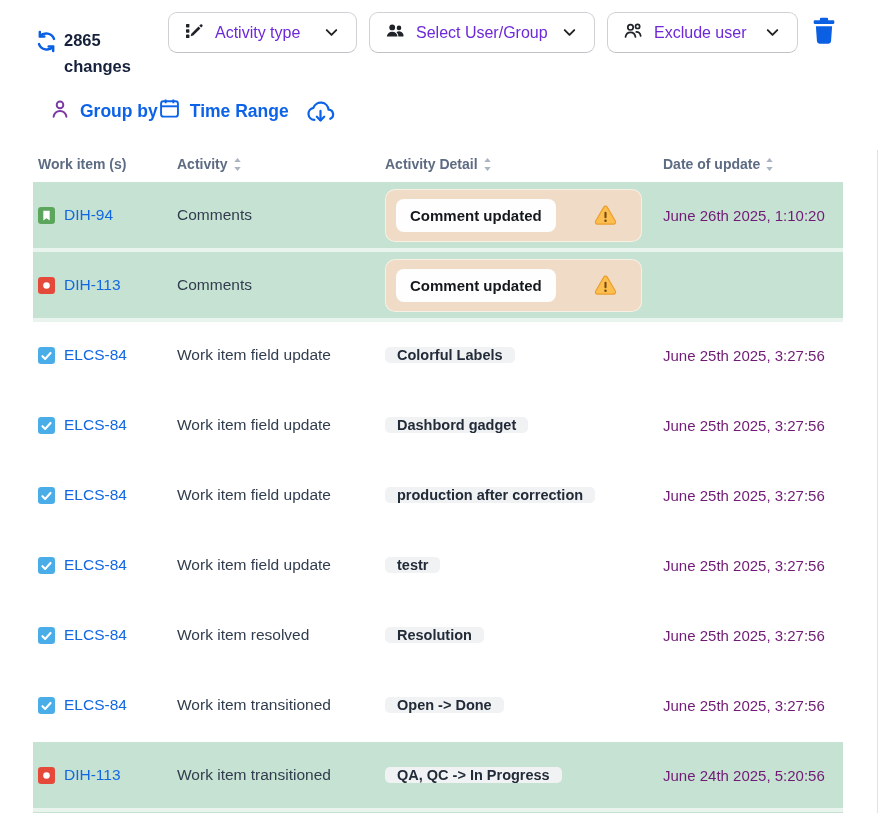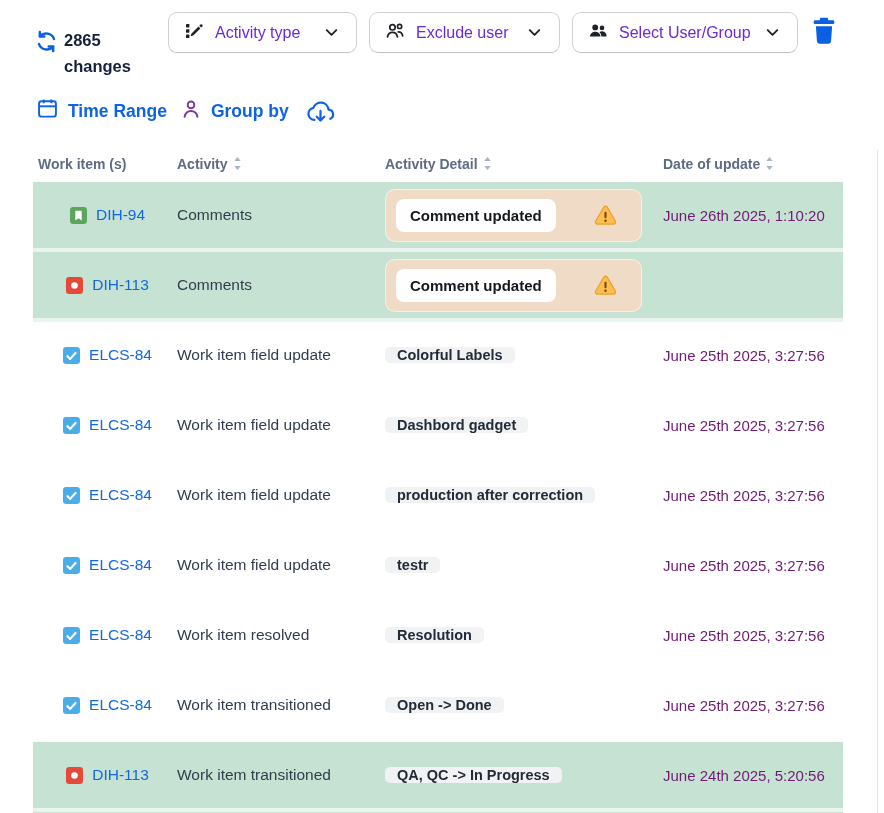--- a/index.html
+++ b/index.html
@@ -18,29 +18,29 @@
     background:#fff;font-size:16px;color:#6d28d9;box-sizing:border-box;cursor:pointer;}
   .btn .chev{margin-left:auto;display:flex;}
   .btn-1{width:189px}.btn-2{width:226px}.btn-3{width:191px}
   .trash{position:absolute;left:811px;top:16px;cursor:pointer;}
   .linkrow{position:absolute;left:36px;top:97px;display:flex;align-items:center;}
   .tlink{display:flex;align-items:center;gap:9px;font-size:17.5px;font-weight:600;
     color:#0d63e8;cursor:pointer;}
   .gap1{margin-left:13px}.gap2{margin-left:17px}
   
   .thead{position:absolute;top:156px;left:0;width:884px;height:24px;}
-  .th{position:absolute;display:flex;gap:5px;
+  .th{position:absolute;display:flex;align-items:center;gap:5px;
     font-size:14px;font-weight:700;color:#5d6b83;}
   .th-0{left:38px}.th-1{left:177px}.th-2{left:385px}.th-3{left:663px}
   
   .tbody{position:absolute;left:33px;top:182px;width:810px;height:631px;overflow:hidden;}
   .trow{height:70px;box-sizing:border-box;display:flex;align-items:center;
     border-bottom:4px solid rgba(255,255,255,0.62);background:#fff;}
   .trow.hl{background:#c6e2d2;}
-  .cell{box-sizing:border-box;justify-content:center;}
+  .cell{box-sizing:border-box;}
   .c-item{width:144px;padding-left:5px;display:flex;align-items:center;gap:9px;}
   .c-activity{width:208px;font-size:15.5px;color:#313d4e;}
   .c-detail{width:278px;}
   .c-date{flex:1;font-size:15px;color:#701a75;white-space:nowrap;overflow:hidden;}
   .item-link{color:#1268e3;font-size:15.5px;text-decoration:none;cursor:pointer;}
   .type-icon{display:flex;}
   .badge{background:#f1f2f3;border-radius:5px;padding:0 12px;font-size:14.5px;
     font-weight:700;color:#222b38;display:inline-block;}
   .warn-wrap{display:inline-flex;align-items:center;gap:38px;background:#f0dcc6;
     border:1px solid rgba(255,255,255,0.55);border-radius:10px;padding:9px 24px 9px 10px;}
@@ -73,81 +73,81 @@
         <path d="M15.3 4.7l1.1-1.1a1.15 1.15 0 0 1 1.63 0l.27.27a1.15 1.15 0 0 1 0 1.63l-1.1 1.1z"></path>
       </svg>
     </span>
     <span>Activity type</span>
     <span class="chev">
       <svg width="19" height="19" viewBox="0 0 20 20" fill="none" stroke="#222" stroke-width="2" stroke-linecap="round" stroke-linejoin="round">
           <path d="M5 7.5l5 5 5-5"></path>
         </svg>
     </span>
   </div>
+  <div class="btn btn-2">
+    <span>
+      <svg width="20" height="20" viewBox="0 0 20 20" fill="#1f2328">
+        <circle cx="7.2" cy="6.4" r="2.9"></circle>
+        <path d="M1.8 15.6c.4-3 2.6-4.8 5.4-4.8s5 1.8 5.4 4.8z"></path>
+        <circle cx="14" cy="6.9" r="2.3"></circle>
+        <path d="M13.4 15.6c-.1-1.9-.8-3.4-2-4.4a4.4 4.4 0 0 1 7 4.4z"></path>
+      </svg>
+    </span>
+    <span>Select User/Group</span>
+    <span class="chev">
+      <svg width="19" height="19" viewBox="0 0 20 20" fill="none" stroke="#222" stroke-width="2" stroke-linecap="round" stroke-linejoin="round">
+          <path d="M5 7.5l5 5 5-5"></path>
+        </svg>
+    </span>
+  </div>
   <div class="btn btn-3">
     <span>
       <svg width="20" height="20" viewBox="0 0 20 20" fill="none" stroke="#1f2328" stroke-width="1.7" stroke-linecap="round">
         <circle cx="7.5" cy="6.3" r="2.7"></circle>
         <path d="M2.5 16c.5-3 2.5-4.7 5-4.7s4.5 1.7 5 4.7"></path>
         <circle cx="14.6" cy="5.4" r="2.1"></circle>
         <path d="M13.3 10.9c2.4 0 4 1.5 4.4 4.1"></path>
       </svg>
     </span>
     <span>Exclude user</span>
-    <span class="chev">
-      <svg width="19" height="19" viewBox="0 0 20 20" fill="none" stroke="#222" stroke-width="2" stroke-linecap="round" stroke-linejoin="round">
-          <path d="M5 7.5l5 5 5-5"></path>
-        </svg>
-    </span>
-  </div>
-  <div class="btn btn-2">
-    <span>
-      <svg width="20" height="20" viewBox="0 0 20 20" fill="#1f2328">
-        <circle cx="7.2" cy="6.4" r="2.9"></circle>
-        <path d="M1.8 15.6c.4-3 2.6-4.8 5.4-4.8s5 1.8 5.4 4.8z"></path>
-        <circle cx="14" cy="6.9" r="2.3"></circle>
-        <path d="M13.4 15.6c-.1-1.9-.8-3.4-2-4.4a4.4 4.4 0 0 1 7 4.4z"></path>
-      </svg>
-    </span>
-    <span>Select User/Group</span>
     <span class="chev">
       <svg width="19" height="19" viewBox="0 0 20 20" fill="none" stroke="#222" stroke-width="2" stroke-linecap="round" stroke-linejoin="round">
           <path d="M5 7.5l5 5 5-5"></path>
         </svg>
     </span>
   </div>
 </div>
 
 <span class="trash">
   <svg width="26" height="29" viewBox="0 0 24 26" fill="#0b5fe3">
     <rect x="8.2" y="1.2" width="7.6" height="3.6" rx="1.2"></rect>
     <rect x="2.5" y="3.6" width="19" height="3.4" rx="1.1"></rect>
     <path d="M4.5 9h15l-1 14a2.4 2.4 0 0 1-2.4 2.2H7.9A2.4 2.4 0 0 1 5.5 23z"></path>
   </svg>
 </span>
 
 <div class="linkrow">
+  <span class="tlink gap1">
+    <span>
+      <svg width="22" height="22" viewBox="0 0 24 24" fill="none" stroke="#7b3aa2" stroke-width="2.1" stroke-linecap="round">
+        <circle cx="12" cy="7.5" r="3.6"></circle>
+        <path d="M5 20.5c.8-4 3.5-6.3 7-6.3s6.2 2.3 7 6.3"></path>
+      </svg>
+    </span>
+    <span>Group by</span>
+  </span>
   <span class="tlink">
     <span>
       <svg width="23" height="23" viewBox="0 0 24 24" fill="none" stroke="#0d63e8" stroke-width="2">
         <rect x="3.2" y="4.5" width="17.6" height="16" rx="2.5"></rect>
         <path d="M3.2 9.7h17.6"></path>
         <path d="M8 2.5v4M16 2.5v4"></path>
       </svg>
     </span>
     <span>Time Range</span>
-  </span>
-  <span class="tlink gap1">
-    <span>
-      <svg width="22" height="22" viewBox="0 0 24 24" fill="none" stroke="#7b3aa2" stroke-width="2.1" stroke-linecap="round">
-        <circle cx="12" cy="7.5" r="3.6"></circle>
-        <path d="M5 20.5c.8-4 3.5-6.3 7-6.3s6.2 2.3 7 6.3"></path>
-      </svg>
-    </span>
-    <span>Group by</span>
   </span>
   <span class="tlink gap2">
     <svg width="29" height="27" viewBox="0 0 26 24" fill="none" stroke="#0d63e8" stroke-width="2" stroke-linecap="round" stroke-linejoin="round">
       <path d="M7.5 19.5a5.4 5.4 0 0 1-.9-10.7 7 7 0 0 1 13.6 1.6 4.3 4.3 0 0 1 1.6 8.2"></path>
       <path d="M13 11.5v8.3"></path>
       <path d="M9.7 16.7l3.3 3.3 3.3-3.3"></path>
     </svg>
   </span>
 </div>
 

